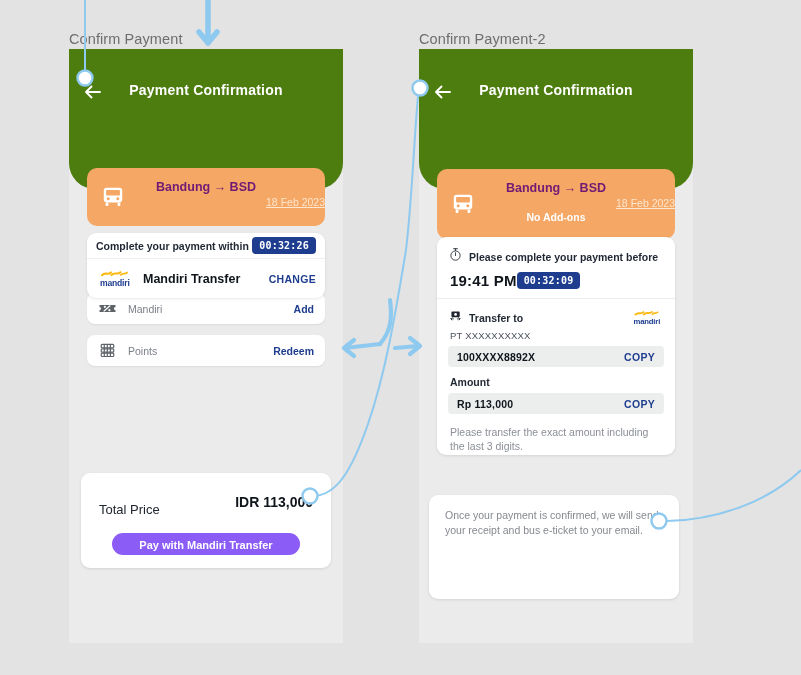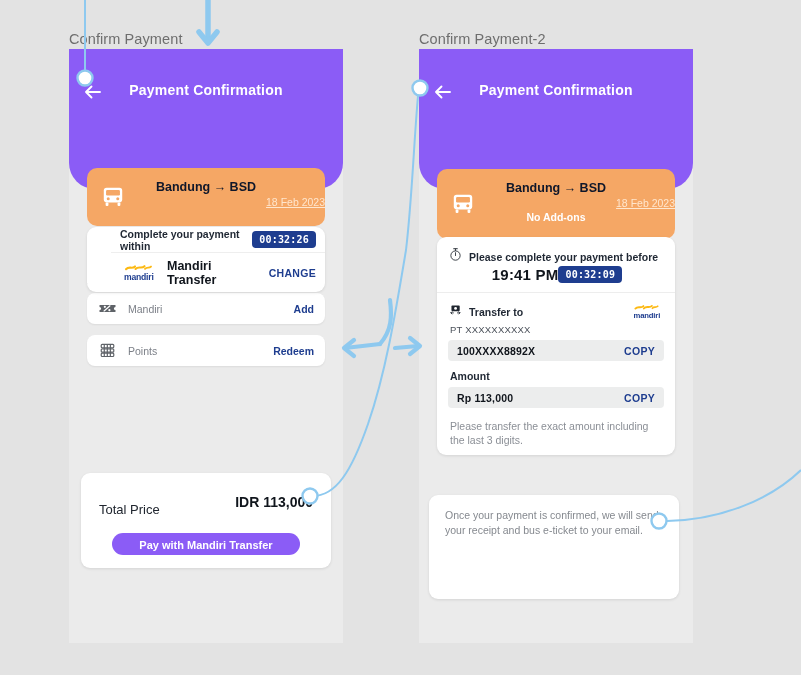--- a/index.html
+++ b/index.html
@@ -40,21 +40,21 @@
   .phone {
     position: absolute;
     width: 274px;
     height: 594px;
     background: #ebebeb;
     overflow: hidden;
   }
   .phone-header {
     position: relative;
     height: 140px;
-    background: #8b5cf6;
+    background: #4d7c0f;
     border-bottom-left-radius: 26px;
     border-bottom-right-radius: 26px;
   }
   .header-title {
     position: absolute;
     left: 0; right: 0;
     top: 33px;
     text-align: center;
     color: #ffffff;
     font-size: 14px;
@@ -84,21 +84,21 @@
   .bus-icon {
     position: absolute;
     left: 13px;
     top: 50%;
     transform: translateY(-50%);
     width: 26px;
     height: 26px;
   }
   .trip-route {
     text-align: center;
-    color: #0f172a;
+    color: #701a75;
     font-size: 12.5px;
     font-weight: bold;
     line-height: 16px;
   }
   .trip-date {
     text-align: right;
     color: #ffe6cd;
     font-size: 10.5px;
     line-height: 14px;
     text-decoration: underline;
@@ -112,21 +112,21 @@
   }
   
   .card {
     position: absolute;
     background: #ffffff;
     border-radius: 9px;
     box-shadow: 0 1px 3px rgba(0,0,0,.10);
     box-sizing: border-box;
   }
   
-  .pay-card { left: 18px; top: 178px; width: 238px; height: 65px; z-index: 6; padding-left: 24px; }
+  .pay-card { left: 18px; top: 184px; width: 238px; height: 65px; z-index: 6; }
   .countdown-row {
     display: flex;
     align-items: center;
     justify-content: space-between;
     height: 25px;
     padding: 0 9px;
     border-bottom: 1px solid #eeeeee;
   }
   .countdown-label {
     font-size: 10.5px;
@@ -240,21 +240,22 @@
     gap: 6px;
   }
   .deadline-text {
     font-size: 10.5px;
     font-weight: bold;
     color: #1f2733;
   }
   .deadline-time-row {
     display: flex;
     align-items: center;
-    justify-content: center;
+    justify-content: flex-start;
+    margin-top: 6px;
     padding-left: 2px;
   }
   .deadline-time {
     font-size: 15px;
     font-weight: bold;
     color: #10151c;
     letter-spacing: .2px;
   }
   .transfer-block { padding: 9px 11px 0 11px; }
   .transfer-head {

